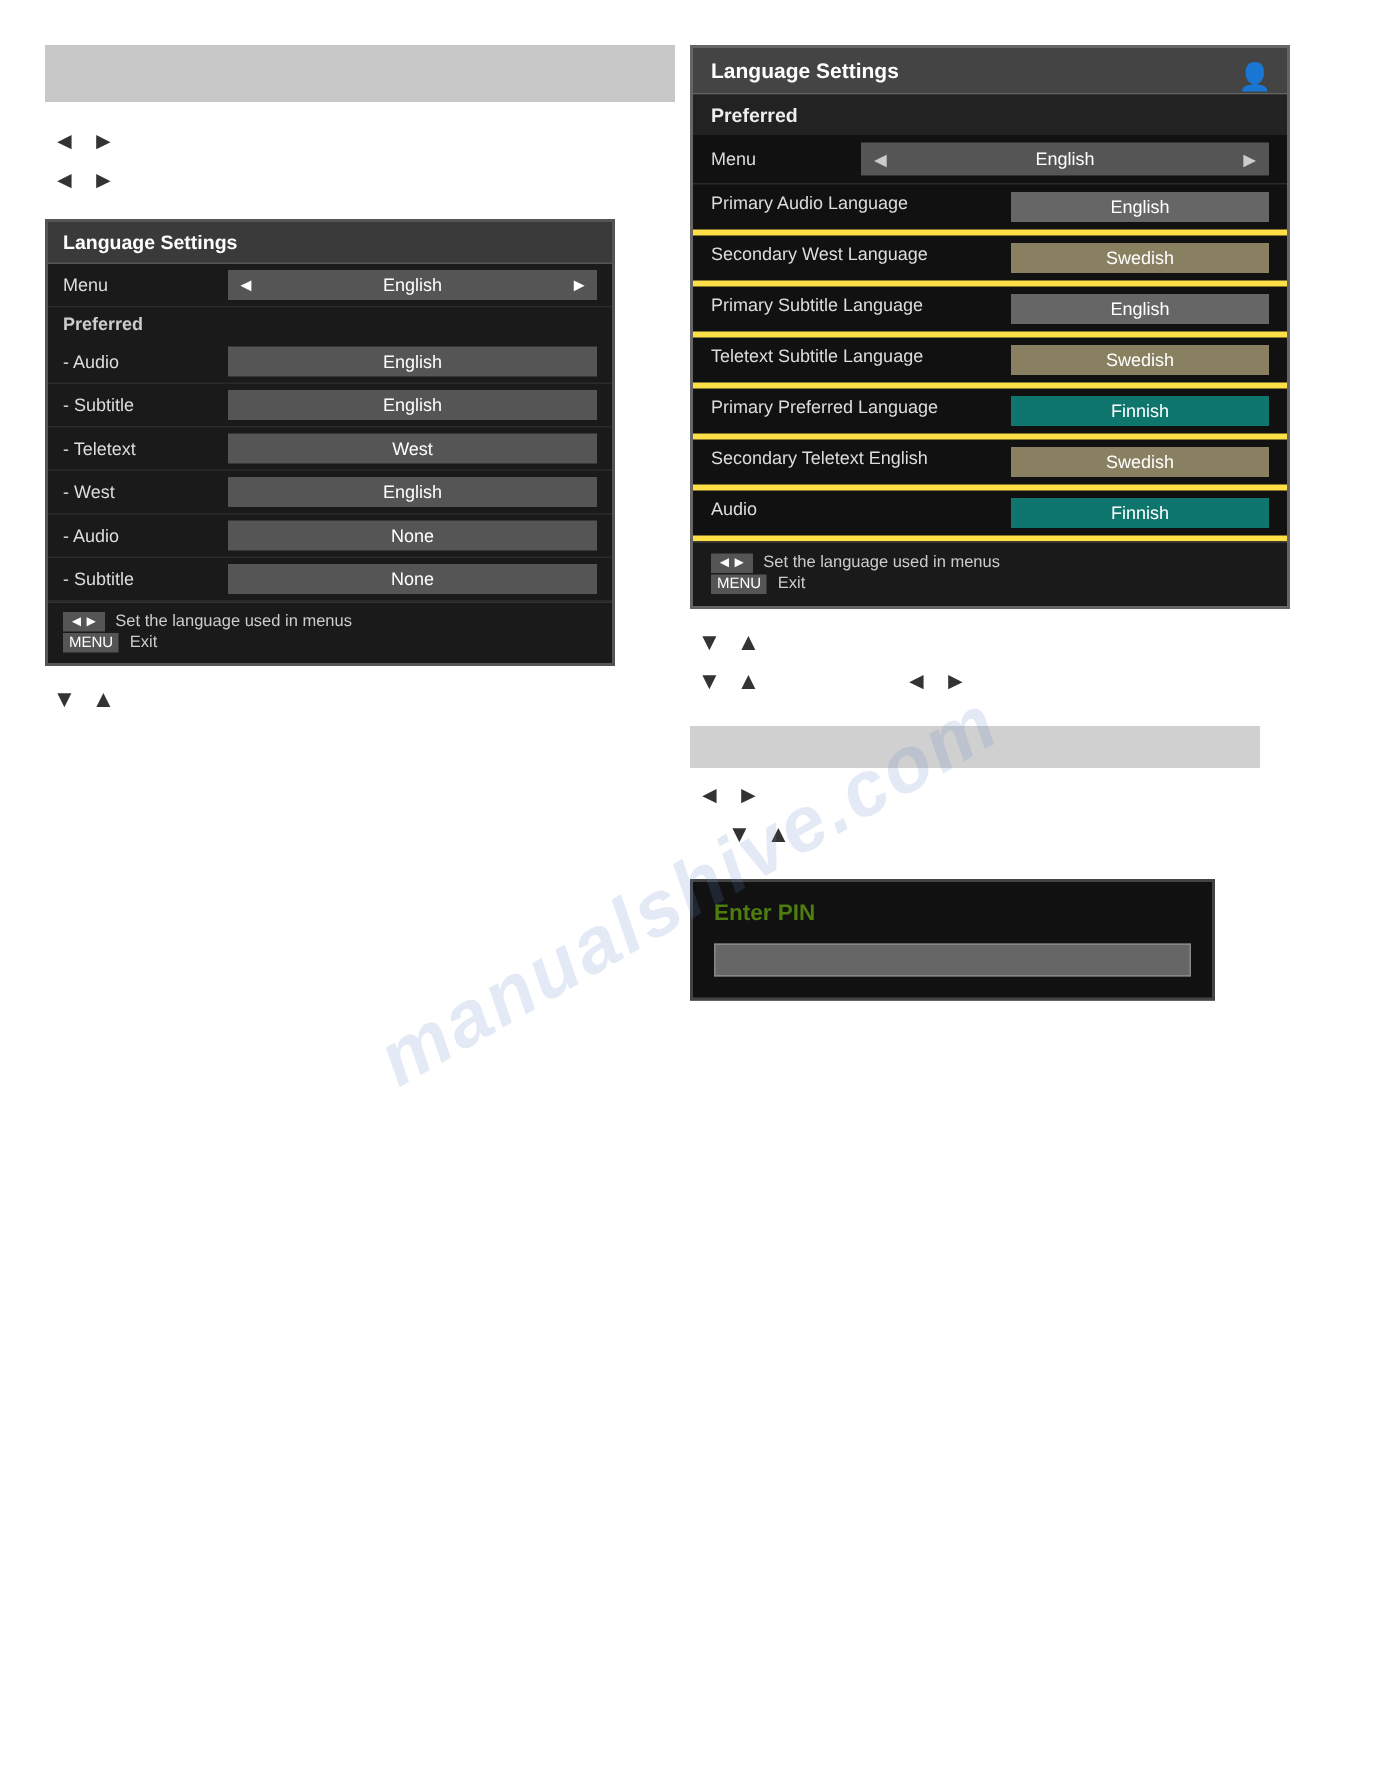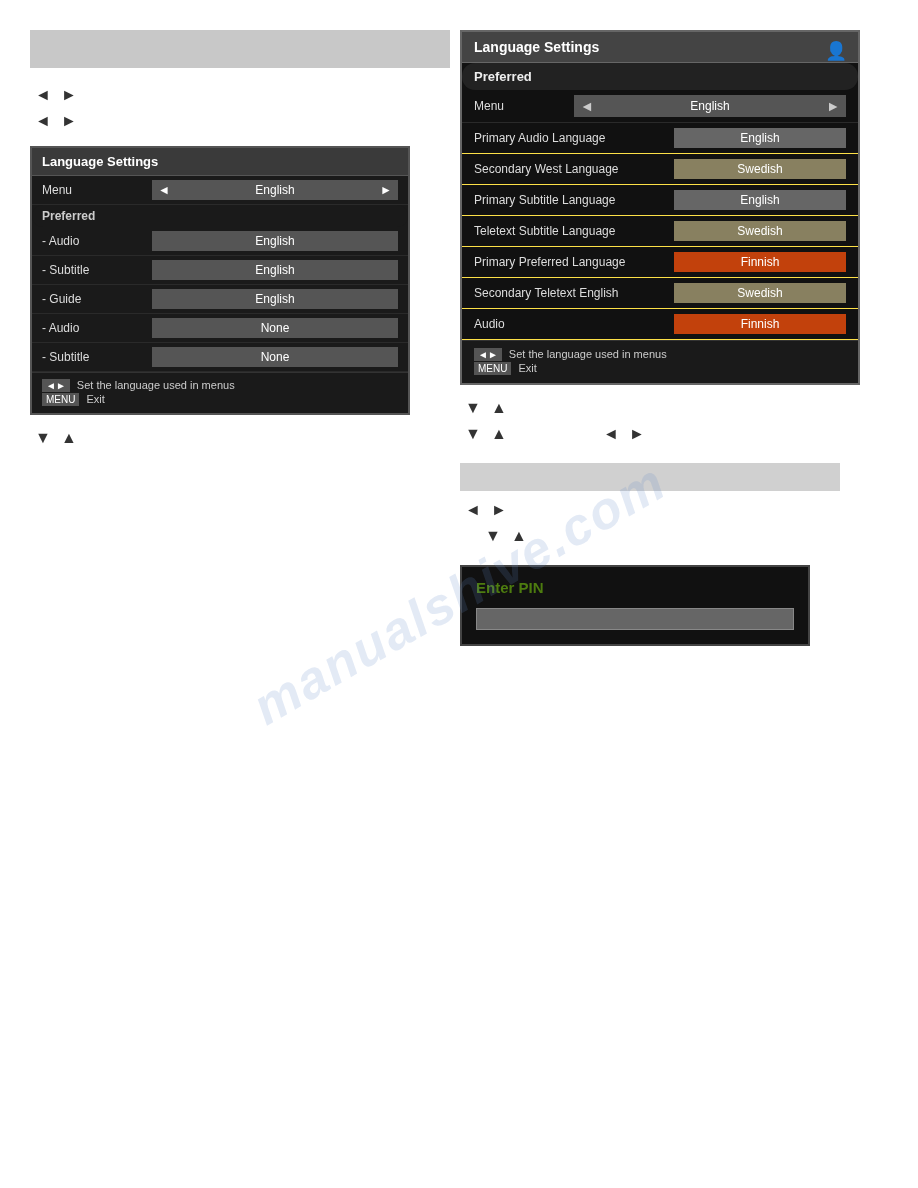--- a/index.html
+++ b/index.html
@@ -101,21 +101,20 @@
     .lang-dialog-small .dialog-row .value-box .val-text {
       flex: 1;
       text-align: center;
     }
     .section-head {
       padding: 4px 10px;
       font-size: 12px;
       font-weight: bold;
       color: #ccc;
       background: #1a1a1a;
-      border-radius: 13px;
     }
     .dialog-footer {
       padding: 6px 10px;
       font-size: 11px;
       color: #ccc;
       background: #1a1a1a;
       border-top: 1px solid #333;
     }
     .dialog-footer .footer-row {
       margin-bottom: 2px;
@@ -145,23 +144,22 @@
     }
     .lang-dialog-large .section-head {
       padding: 6px 12px;
       font-size: 13px;
       font-weight: bold;
       color: #eee;
       background: #222;
     }
     .lang-dialog-large .dialog-row {
       display: flex;
-      align-items: center;
       padding: 5px 12px;
-      border-bottom: 1px solid #fde047;
+      border-bottom: 4px solid #fde047;
     }
     .lang-dialog-large .dialog-row .label {
       flex: 0 0 200px;
       font-size: 12px;
       color: #ddd;
     }
     .lang-dialog-large .dialog-row .value-box {
       flex: 1;
       background: #555;
       color: #fff;
@@ -169,21 +167,21 @@
       padding: 3px 6px;
       font-size: 12px;
     }
     .lang-dialog-large .dialog-row .value-box.english {
       background: #666;
     }
     .lang-dialog-large .dialog-row .value-box.swedish {
       background: #888060;
     }
     .lang-dialog-large .dialog-row .value-box.finnish {
-      background: #c2410c;
+      background: #0f766e;
     }
     .lang-dialog-large .menu-row {
       display: flex;
       align-items: center;
       padding: 5px 12px;
       border-bottom: 1px solid #2a2a2a;
     }
     .lang-dialog-large .menu-row .label {
       flex: 0 0 100px;
       font-size: 12px;
@@ -332,21 +330,27 @@
           <span class="val-text">English</span>
         </span>
     </div>
     <div class="dialog-row">
       <span class="label">- Subtitle</span>
       <span class="value-box">
           <span class="val-text">English</span>
         </span>
     </div>
     <div class="dialog-row">
-      <span class="label">- Guide</span>
+      <span class="label">- Teletext</span>
+      <span class="value-box">
+          <span class="val-text">West</span>
+        </span>
+    </div>
+    <div class="dialog-row">
+      <span class="label">- West</span>
       <span class="value-box">
           <span class="val-text">English</span>
         </span>
     </div>
 
     <div class="dialog-row">
       <span class="label">- Audio</span>
       <span class="value-box">
           <span class="val-text">None</span>
         </span>

